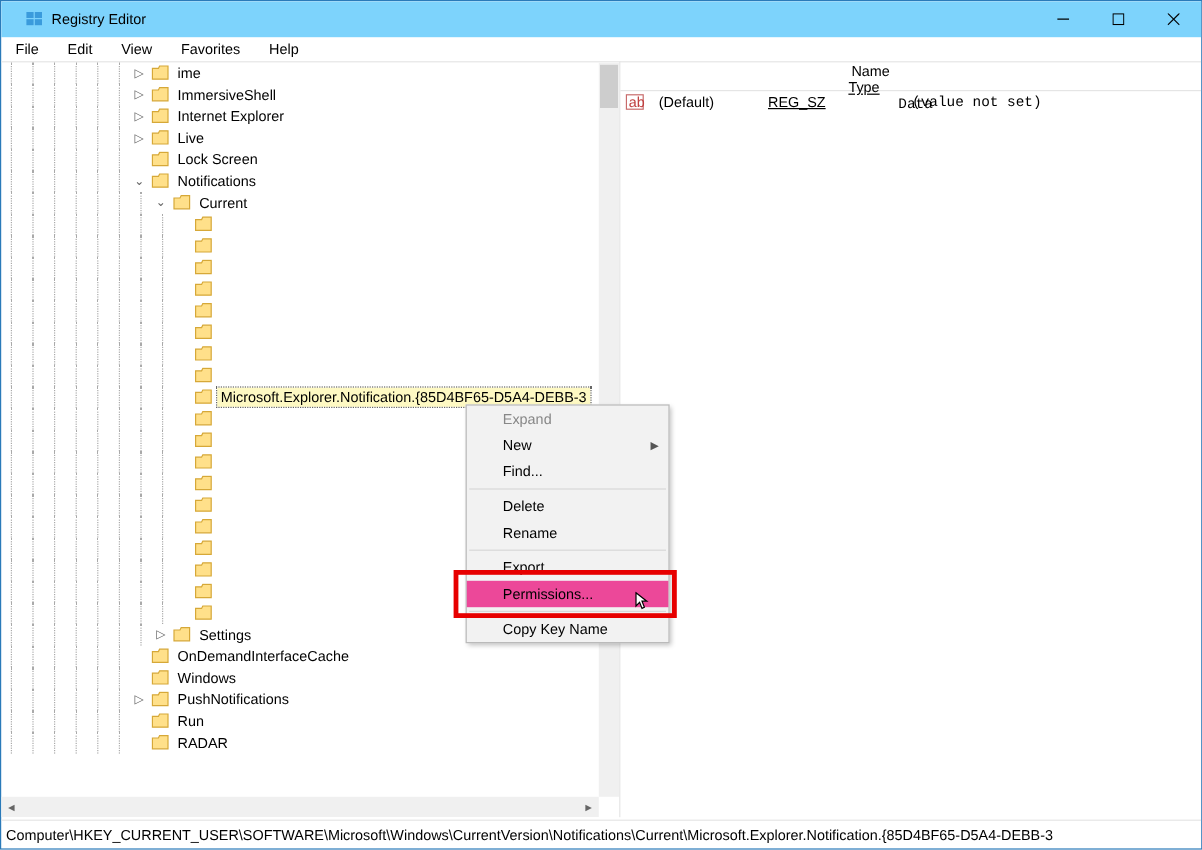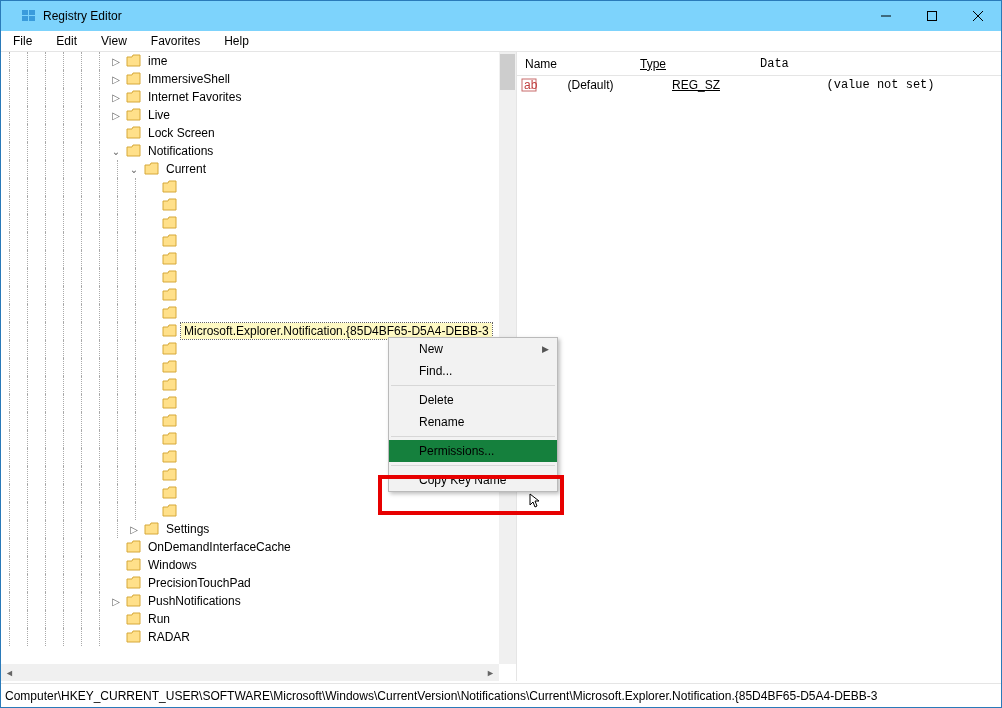--- a/index.html
+++ b/index.html
@@ -20,30 +20,30 @@
   .guide { width: 18px; height: 18px; position: relative; }
   .guide.l::before { content: ""; position: absolute; left: 8px; top: 0; bottom: 0; border-left: 1px dotted #aaa; }
   .exp { width: 14px; height: 14px; display: flex; align-items: center; justify-content: center; color: #666; font-size: 10px;}
   .fld { width: 16px; height: 14px; margin: 0 3px; }
   .lbl { padding: 1px 3px; }
   .lbl.sel { background: #fef9c3; outline: 1px dotted #666; }
   .scroll-v { position: absolute; top: 0; right: 0; bottom: 17px; width: 17px; background: #f0f0f0; }
   .scroll-v .thumb { position: absolute; left: 1px; right: 1px; top: 2px; height: 36px; background: #cdcdcd; }
   .scroll-h { position: absolute; left: 0; right: 17px; bottom: 0; height: 17px; background: #f0f0f0; display:flex; justify-content:space-between; align-items:center;}
   .scroll-h .arrow { width:17px; text-align:center; color:#666; font-size:9px;}
-  .listhdr { height: 24px; display: flex; align-items: center; border-bottom: 1px solid #e5e5e5; }
+  .listhdr { height: 24px; display: flex; align-items: center; border-bottom: 1px solid #e5e5e5; flex-direction: column; }
   .col { padding-left: 8px; }
   .col.c1 { width: 115px; } .col.c2 { width: 120px; text-decoration: underline; } .col.c3 { flex:1;font-family:Liberation Mono, monospace; }
-  .listrow { height: 18px; display: flex; align-items: center; text-align: center; }
+  .listrow { height: 18px; display: flex; align-items: center; }
   .valicon { width: 16px; height: 16px; margin-left: 4px; margin-right: 4px;}
   .ctxmenu { position: absolute; width: 170px; background: #f2f2f2; border: 1px solid #bababa; box-shadow: 2px 2px 4px rgba(0,0,0,0.25); z-index: 10; }
   .ctxitem { height: 22px; display: flex; align-items: center; padding-left: 30px; position:relative; }
   .ctxitem.disabled { color: #888; }
   .ctxsep { height: 1px; background: #d7d7d7; margin: 3px 2px; }
-  .ctxitem.hov { background: #15803d; }
+  .ctxitem.hov { background: #ec4899; }
   .ctxitem .sub { position:absolute; right:8px; font-size:9px; color:#555;}
   .redbox { position: absolute; border: 4px solid #e70000; z-index: 11; pointer-events:none;}
   .status { position: absolute; bottom: 0; left: 0; right: 0; height: 24px; border-top: 1px solid #e5e5e5; display:flex; align-items:center; padding-left:4px; white-space:nowrap; overflow:hidden;}
   .cursor-arrow { position:absolute; z-index:12; pointer-events:none;}
 </style>
 </head>
 <body>
 
 <div class="titlebar">
   <svg class="icon" viewBox="0 0 16 16">
@@ -121,21 +121,21 @@
             <div class="guide l"></div>
             <div class="guide l"></div>
             <div class="guide l"></div>
             <div class="guide l"></div>
             <div class="guide l"></div>
           </div>
           <div class="exp">▷</div>
           <svg class="fld" viewBox="0 0 16 14">
             <path d="M1 3 L6 3 L7 1 L14 1 L14 12 L1 12 Z" fill="#ffe08a" stroke="#d6a838"></path>
           </svg>
-          <span class="lbl">Internet Favorites</span>
+          <span class="lbl">Internet Explorer</span>
         </div>
         <div class="row">
           <div class="guides">
             <div class="guide l"></div>
             <div class="guide l"></div>
             <div class="guide l"></div>
             <div class="guide l"></div>
             <div class="guide l"></div>
             <div class="guide l"></div>
           </div>
@@ -552,35 +552,20 @@
             <div class="guide l"></div>
             <div class="guide l"></div>
             <div class="guide l"></div>
             <div class="guide l"></div>
           </div>
           <div class="exp"></div>
           <svg class="fld" viewBox="0 0 16 14">
             <path d="M1 3 L6 3 L7 1 L14 1 L14 12 L1 12 Z" fill="#ffe08a" stroke="#d6a838"></path>
           </svg>
           <span class="lbl">Windows</span>
-        </div>
-        <div class="row">
-          <div class="guides">
-            <div class="guide l"></div>
-            <div class="guide l"></div>
-            <div class="guide l"></div>
-            <div class="guide l"></div>
-            <div class="guide l"></div>
-            <div class="guide l"></div>
-          </div>
-          <div class="exp"></div>
-          <svg class="fld" viewBox="0 0 16 14">
-            <path d="M1 3 L6 3 L7 1 L14 1 L14 12 L1 12 Z" fill="#ffe08a" stroke="#d6a838"></path>
-          </svg>
-          <span class="lbl">PrecisionTouchPad</span>
         </div>
         <div class="row">
           <div class="guides">
             <div class="guide l"></div>
             <div class="guide l"></div>
             <div class="guide l"></div>
             <div class="guide l"></div>
             <div class="guide l"></div>
             <div class="guide l"></div>
           </div>
@@ -642,35 +627,41 @@
         <text x="3" y="12" font-size="8" fill="#c04040" font-family="Arial">ab</text>
       </svg>
       <div class="col" style="width:91px">(Default)</div>
       <div class="col c2">REG_SZ</div>
       <div class="col c3">(value not set)</div>
     </div>
   </div>
 </div>
 
 <div class="ctxmenu" style="left:387px; top:336px;">
+  <div class="ctxitem disabled">
+      <span>Expand</span>
+    </div>
   <div class="ctxitem">
       <span>New</span>
       <span class="sub">▶</span>
     </div>
   <div class="ctxitem">
       <span>Find...</span>
     </div>
   <div class="ctxsep"></div>
   <div class="ctxitem">
       <span>Delete</span>
     </div>
   <div class="ctxitem">
       <span>Rename</span>
     </div>
   <div class="ctxsep"></div>
+  <div class="ctxitem">
+      <span>Export</span>
+    </div>
   <div class="ctxitem hov">
       <span>Permissions...</span>
     </div>
   <div class="ctxsep"></div>
   <div class="ctxitem">
       <span>Copy Key Name</span>
     </div>
 </div>
 
 <div class="redbox" style="left:377px; top:474px; width:186px; height:40px;"></div>

